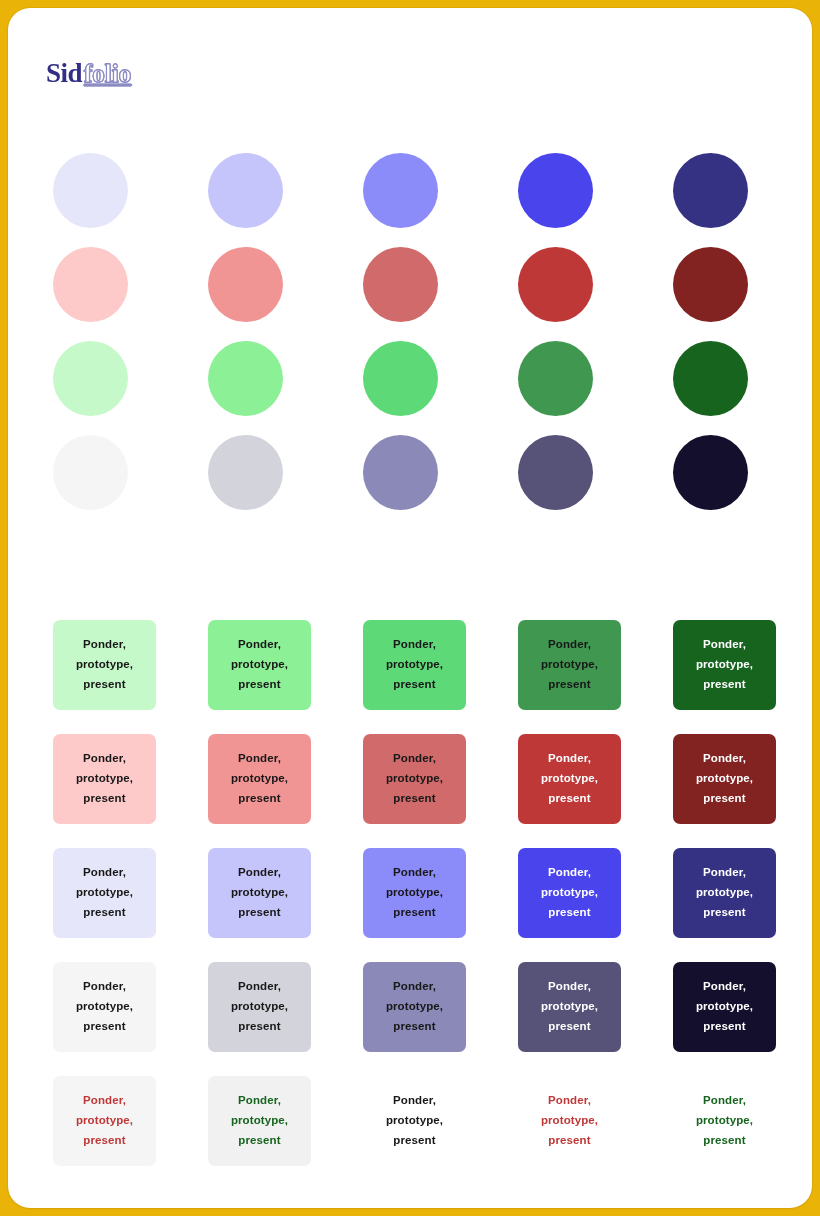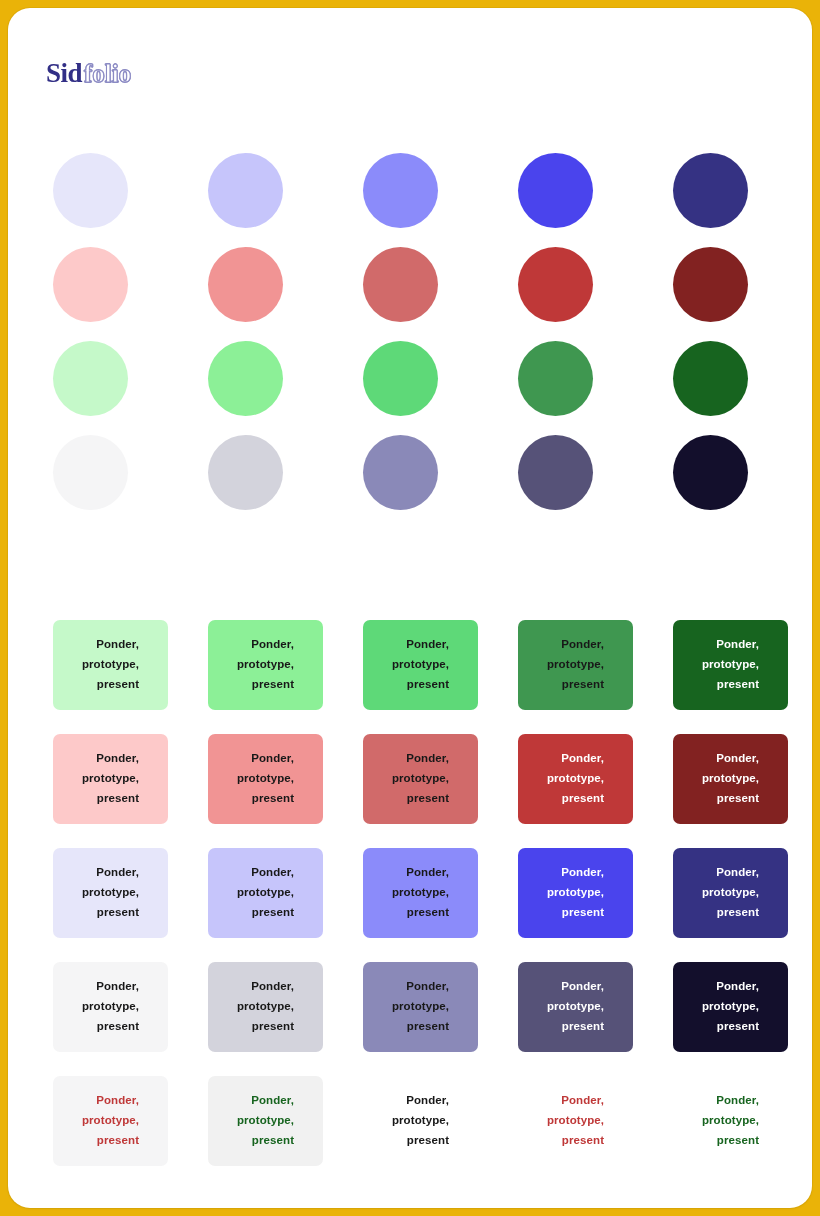--- a/index.html
+++ b/index.html
@@ -49,20 +49,21 @@
     font-family: "Liberation Serif", serif;
     font-weight: bold;
     font-size: 25px;
     line-height: 1;
     margin-left: 2px;
     color: #ffffff;
     -webkit-text-stroke: 1.1px #8c8bc4;
     text-shadow:
       -0.7px 0 0 #8c8bc4, 0.7px 0 0 #8c8bc4,
       0 -0.7px 0 #8c8bc4, 0 0.7px 0 #8c8bc4;
+    text-decoration: underline;
   }
 
   
   .circle-grid {
     position: absolute;
     left: 45px;
     top: 145px;
     width: 715px;
     display: grid;
     grid-template-columns: repeat(5, 75px);
@@ -82,27 +83,27 @@
     left: 45px;
     top: 612px;
     width: 732px;
     display: grid;
     grid-template-columns: repeat(5, 114px);
     grid-auto-rows: 90px;
     column-gap: 41px;
     row-gap: 24px;
   }
   .text-swatch {
-    width: 115px;
+    width: 103px;
     height: 90px;
     border-radius: 7px;
     display: flex;
     align-items: center;
     justify-content: center;
-    text-align: right;
+    text-align: center;
     font-size: 11.5px;
     font-weight: bold;
     line-height: 1.73;
     letter-spacing: 0.1px;
   }
   .text-swatch span { display: block; }
 </style>
 </head>
 <body>
 

